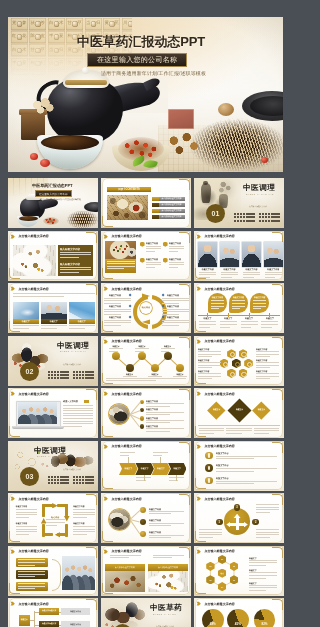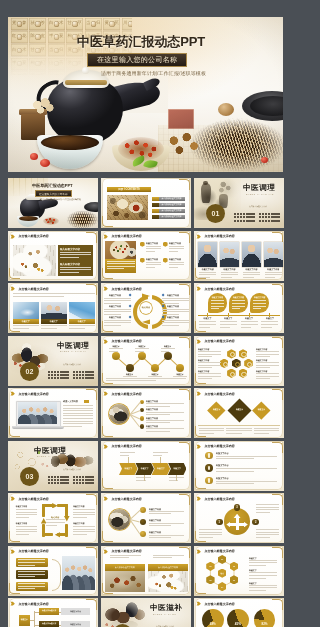--- a/index.html
+++ b/index.html
@@ -1558,21 +1558,21 @@
         <div style="position: absolute; left: 52.8px; top: 22.9px; width: 29.5px; height: 7.2px; background: rgb(222, 222, 222);"></div>
         <div class="mini" style="left: 52.8px; top: 25.3px; width: 29.5px; text-align: center; font-size: 1.8px; color: rgb(90, 90, 90);">标题文字内容</div>
         <div style="position: absolute; left: 25.8px; top: 26.5px; width: 5.2px; height: 0.5px; background: rgb(203, 182, 140);"></div>
         <div style="position: absolute; left: 51.2px; top: 26.5px; width: 1.6px; height: 0.5px; background: rgb(203, 182, 140);"></div>
         <div style="position: absolute; left: 21.7px; top: 22.2px; width: 4.1px; height: 0.5px; background: rgb(203, 182, 140);"></div>
       </div>
       <div class="slide" style="left: 93px; top: 420px;">
         <div class="chap"></div>
         <div style="position: absolute; left: 1px; top: 1px; width: 48px; height: 30px; background: radial-gradient(circle at 10% 86%, rgb(168, 57, 26) 0px, rgb(168, 57, 26) 1.3px, rgba(0, 0, 0, 0) 1.6px), radial-gradient(circle at 22% 92%, rgb(188, 68, 32) 0px, rgb(188, 68, 32) 1.1px, rgba(0, 0, 0, 0) 1.4px), radial-gradient(16% 22% at 22% 52%, rgb(74, 52, 34) 0px, rgb(74, 52, 34) 92%, rgba(0, 0, 0, 0) 100%), radial-gradient(14% 20% at 44% 62%, rgb(92, 64, 40) 0px, rgb(92, 64, 40) 92%, rgba(0, 0, 0, 0) 100%), radial-gradient(13% 26% at 62% 36%, rgb(31, 31, 36) 0px, rgb(31, 31, 36) 92%, rgba(0, 0, 0, 0) 100%), radial-gradient(12% 18% at 78% 52%, rgb(109, 80, 48) 0px, rgb(109, 80, 48) 92%, rgba(0, 0, 0, 0) 100%), radial-gradient(30% 16% at 46% 86%, rgb(214, 205, 184) 0px, rgb(214, 205, 184) 92%, rgba(0, 0, 0, 0) 100%), radial-gradient(66% 62% at 42% 60%, rgba(208, 190, 156, 0.4), rgba(208, 190, 156, 0) 84%); mask-image: radial-gradient(66% 74% at 42% 58%, rgb(0, 0, 0) 32%, rgba(0, 0, 0, 0.35) 72%, rgba(0, 0, 0, 0) 100%);"></div>
         <div class="chap-num" style="left: 12px; top: 26px; width: 19px; height: 19px; font-size: 7px;">04</div>
-        <div class="calli" style="left: 49px; top: 5px; font-size: 7.6px; line-height: 9px;">中医滋补</div>
+        <div class="calli" style="left: 49px; top: 5px; font-size: 7.6px; line-height: 9px;">中医草药</div>
         <div class="calli-sub" style="left: 52px; top: 15.5px; font-size: 1.6px; letter-spacing: 0.8px;">ZHONG YI ZI BU</div>
         <div style="position: absolute; left: 55px; top: 27px; font-size: 1.8px; color: rgb(139, 122, 88); white-space: nowrap;">点击输入标题文字内容</div>
       </div>
       <div class="slide" style="left: 186px; top: 420px;">
         <div class="paper"></div>
         <div class="sheet"></div>
         <div class="corner"></div>
         <div class="hdr">
           <svg viewBox="0 0 10 10" class="hdr-ic">
             <path d="M1 1.6 L5.4 1.6 L9 5 L5.4 8.4 L1 8.4 L3 5 Z" fill="#c79a25"></path>

